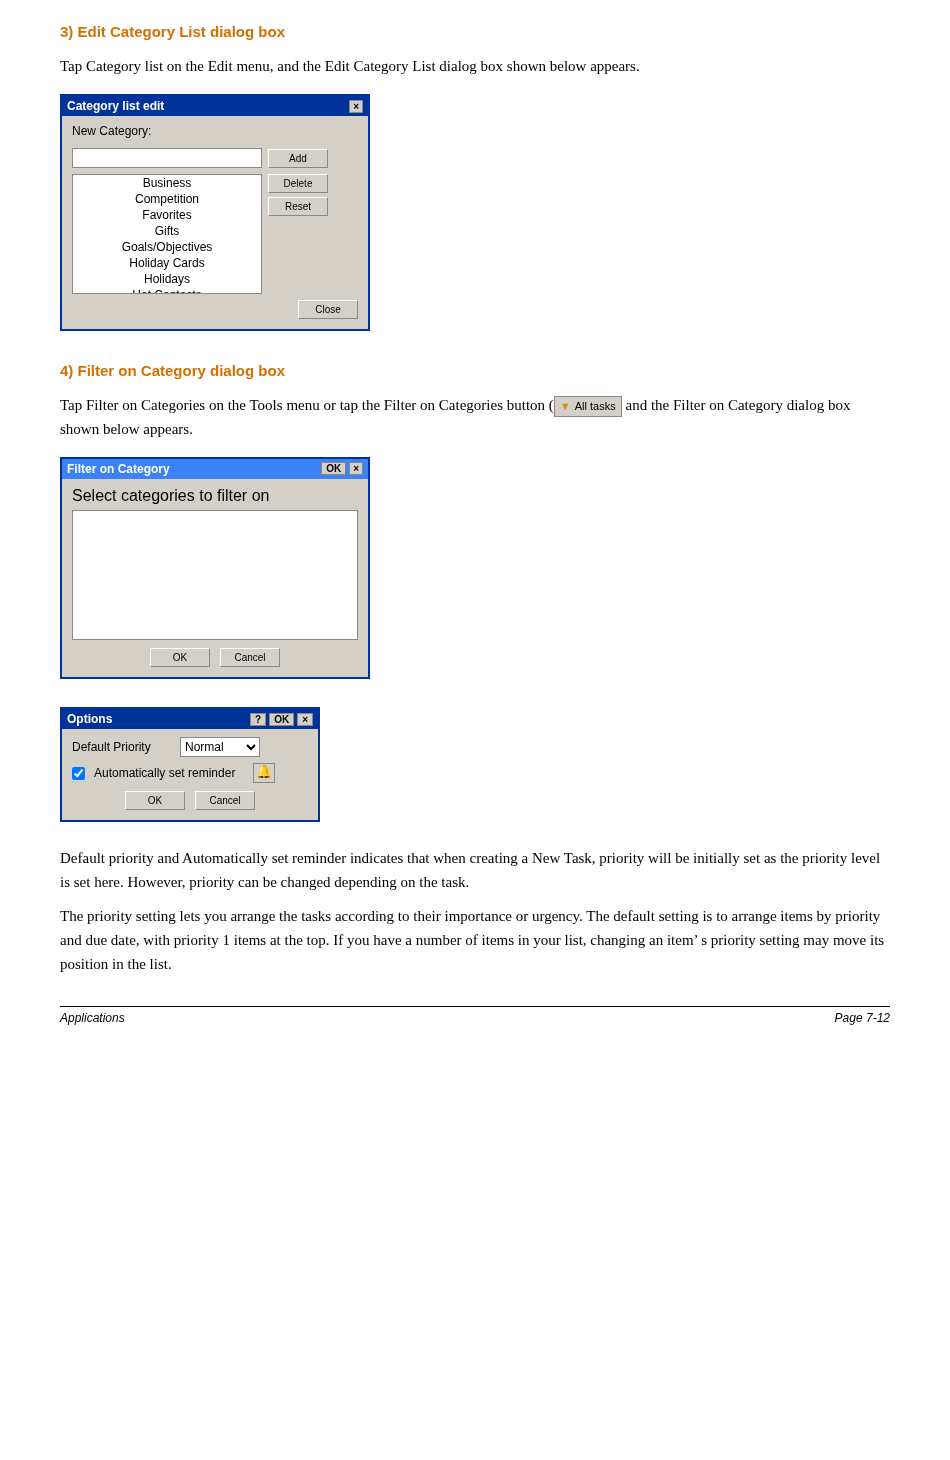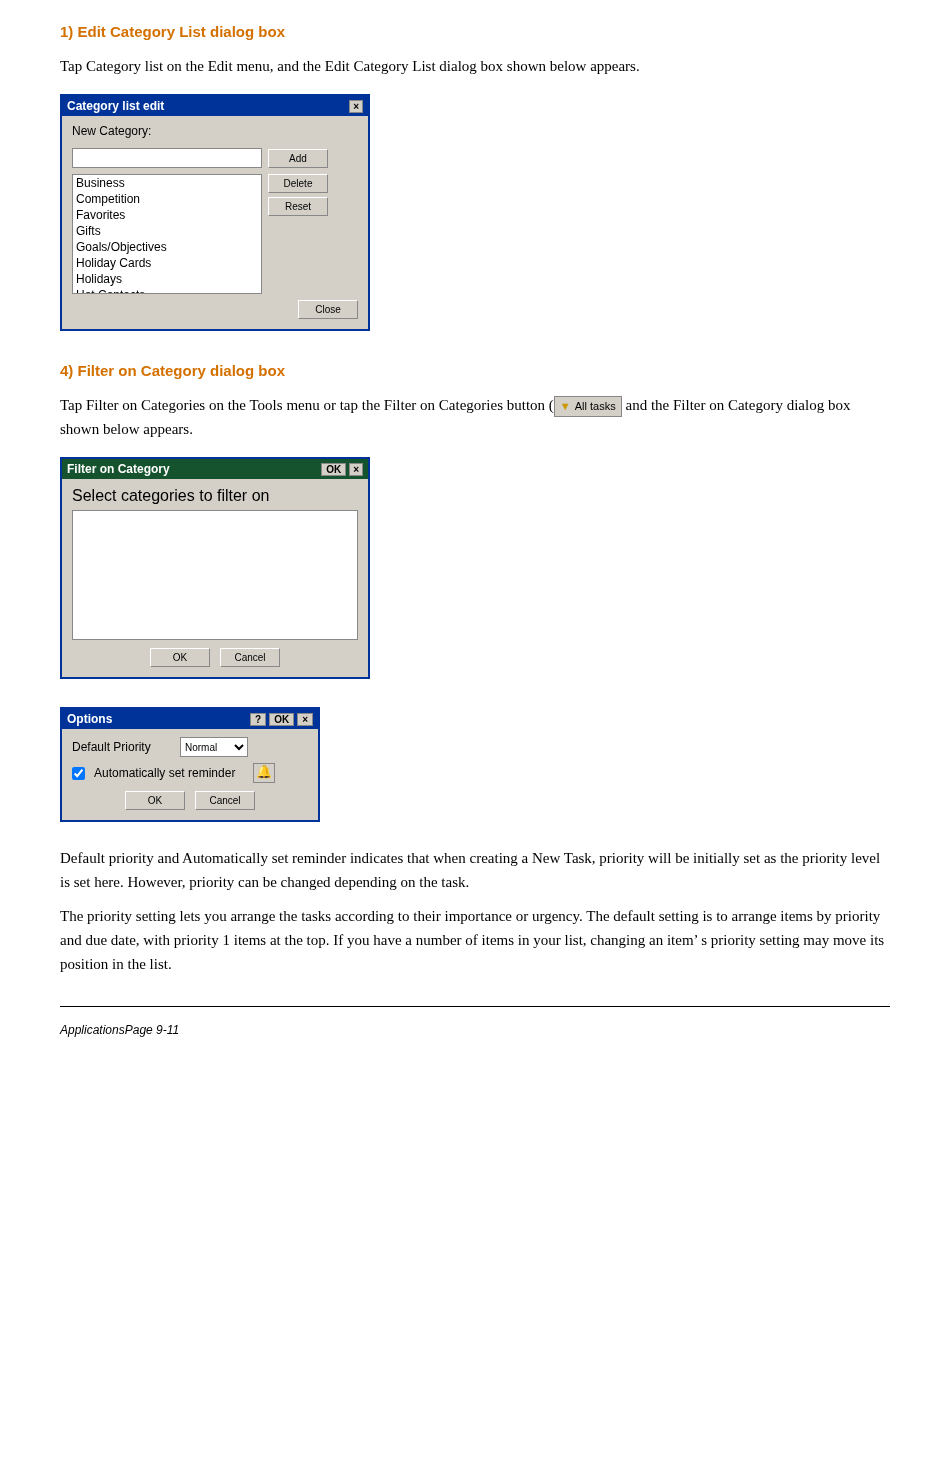--- a/index.html
+++ b/index.html
@@ -91,20 +91,21 @@
       align-items: flex-start;
     }
     .dialog-category-list .list-box {
       width: 190px;
       height: 120px;
       border: 1px solid #888;
       background: #fff;
       overflow-y: scroll;
       font-size: 12px;
       margin-right: 6px;
+      text-align: center;
     }
     .dialog-category-list .list-box div {
       padding: 1px 3px;
       cursor: pointer;
     }
     .dialog-category-list .btn-col {
       display: flex;
       flex-direction: column;
       gap: 4px;
       border-radius: 8px;
@@ -130,26 +131,26 @@
     
     .dialog-filter {
       display: inline-block;
       border: 2px solid #003399;
       background: #d4d0c8;
       font-family: Arial, sans-serif;
       font-size: 12px;
       width: 310px;
     }
     .dialog-filter .title-bar {
-      background: #14532d;
+      background: #3b82f6;
       color: #ffffff;
       padding: 3px 5px;
       display: flex;
       justify-content: space-between;
-      align-items: flex-end;
+      align-items: flex-start;
       font-size: 12px;
       font-weight: bold;
     }
     .dialog-filter .title-buttons {
       display: flex;
       gap: 3px;
       align-items: center;
     }
     .dialog-filter .title-ok-btn {
       background: #d4d0c8;
@@ -233,25 +234,25 @@
       display: flex;
       align-items: center;
       margin-bottom: 6px;
     }
     .dialog-options label {
       font-size: 12px;
       margin-right: 8px;
       min-width: 100px;
     }
     .dialog-options select {
-      font-size: 10px;
+      font-size: 12px;
       height: 20px;
       border: 1px solid #888;
       background: #fff;
-      width: 68px;
+      width: 80px;
     }
     .dialog-options .checkbox-row {
       display: flex;
       align-items: center;
       margin-bottom: 8px;
       gap: 5px;
     }
     .dialog-options .checkbox-row input[type=checkbox] {
       margin-right: 4px;
     }
@@ -286,36 +287,37 @@
       gap: 4px;
     }
     .filter-icon {
       color: #cc9900;
       font-size: 11px;
     }
 
     .footer {
       border-top: 1px solid #000;
       display: flex;
+      justify-content: space-between;
       margin-top: 30px;
-      padding-top: 16px;
+      padding-top: 4px;
       font-family: Arial, sans-serif;
       font-size: 12px;
       font-style: italic;
     }
 
     .section-block {
       margin-bottom: 28px;
     }
   </style>
 </head>
 <body>
 
 <div class="section-block">
-  <p class="section-heading">1)   Edit Category List dialog box</p>
+  <p class="section-heading">3)   Edit Category List dialog box</p>
   <p>
     <strong>Tap</strong>
     <span> Category list </span>
     <strong>on the</strong>
     <span> Edit </span>
     <strong>menu, and the Edit Category List dialog box shown below appears.</strong>
   </p>
 
   <div class="dialog-wrapper">
     <div class="dialog-category-list">
@@ -431,14 +433,14 @@
     <strong>Automatically set reminder</strong>
     <strong> indicates that when creating a New Task, priority will be initially set as the priority level is set here. However, priority can be changed depending on the task.</strong>
   </p>
   <p>
     <strong>The priority setting lets you arrange the tasks according to their importance or urgency. The default setting is to arrange items by priority and due date, with priority 1 items at the top. If you have a number of items in your list, changing an item’ s priority setting may move its position in the list.</strong>
   </p>
 </div>
 
 <div class="footer">
   <span>Applications</span>
-  <span>Page 9-11</span>
+  <span>Page 7-12</span>
 </div>
 
 </body></html>

